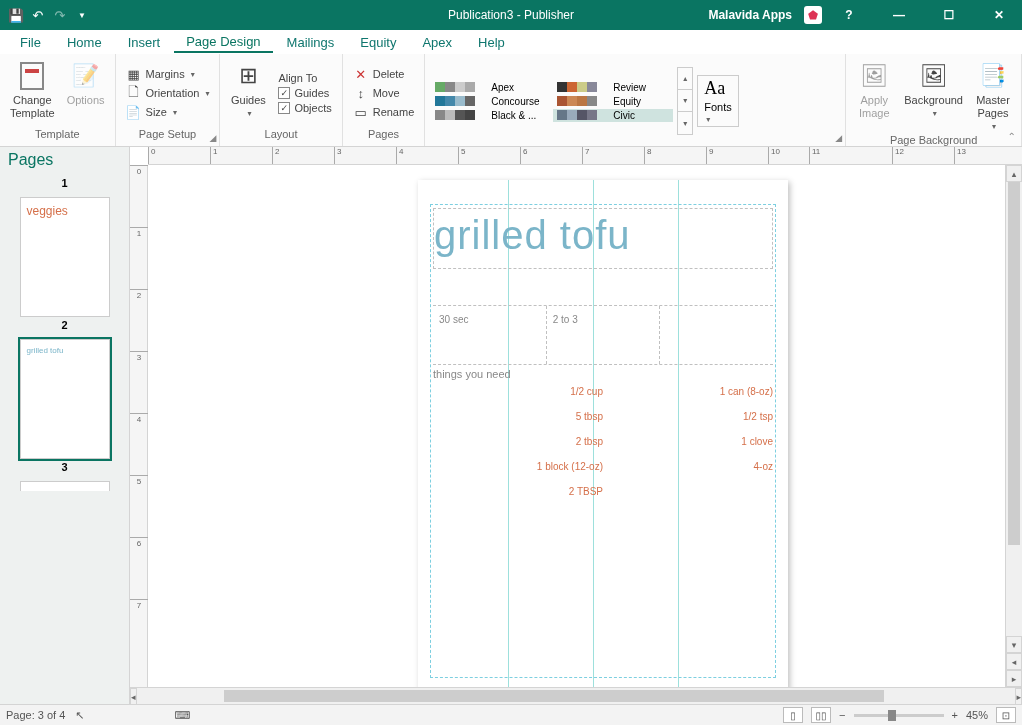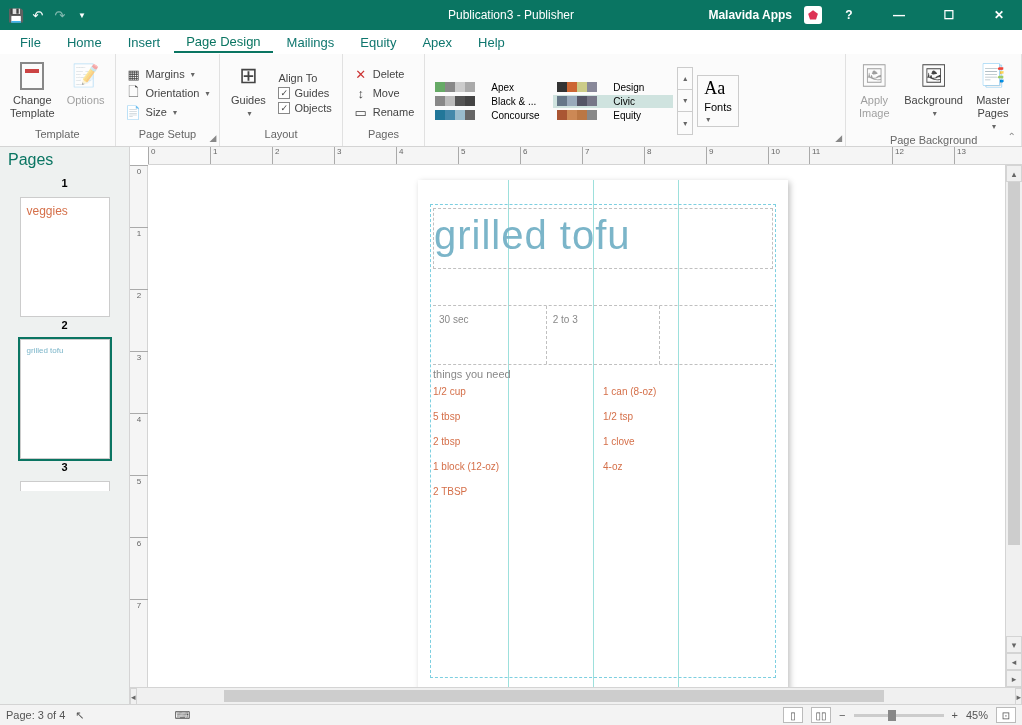--- a/index.html
+++ b/index.html
@@ -76,21 +76,21 @@
 .workspace { flex: 1; background: #fff; position: relative; overflow: hidden; }
 .page { position: absolute; left: 270px; top: 15px; width: 370px; height: 510px; background: #fff; box-shadow: 2px 2px 6px rgba(0,0,0,0.25); }
 .page-margin { position: absolute; left: 12px; right: 12px; top: 24px; bottom: 12px; border: 1px dashed #7dcfe0; }
 .guide-v { position: absolute; top: 0; bottom: 0; border-left: 1px solid #9de0dc; }
 .page-title { position: absolute; left: 15px; top: 28px; right: 15px; border: 1px dashed #c0c0c0; padding: 4px 0 10px; font-size: 40px; font-weight: 300; color: #7bb5c9; letter-spacing: 1px; }
 .info-row { position: absolute; left: 15px; right: 15px; top: 125px; height: 60px; border-top: 1px dashed #c0c0c0; border-bottom: 1px dashed #c0c0c0; display: flex; font-size: 10px; color: #888; }
 .info-cell { flex: 1; padding: 8px 6px; border-right: 1px dashed #c0c0c0; }
 .info-cell:last-child { border-right: none; }
 .things-label { position: absolute; left: 15px; top: 188px; font-size: 11px; color: #888; }
 .ingredients { position: absolute; left: 15px; top: 206px; right: 15px; display: flex; }
-.ing-col { flex: 1; display: flex; flex-direction: column; gap: 14px; font-size: 10px; color: #d5704a; }
+.ing-col { flex: 1; display: flex; flex-direction: column; gap: 14px; font-size: 10px; color: #d5704a; align-items: flex-end; }
 .vscroll { width: 17px; background: #f0f0f0; border-left: 1px solid #d4d4d4; display: flex; flex-direction: column; }
 .scroll-btn { height: 17px; display: flex; align-items: center; justify-content: center; font-size: 9px; color: #666; background: #f0f0f0; border: 1px solid #d4d4d4; }
 .scroll-track { flex: 1; background: #f0f0f0; position: relative; }
 .scroll-thumb-v { position: absolute; left: 2px; right: 2px; top: 0; height: 80%; background: #cdcdcd; }
 .hscroll-row { height: 17px; display: flex; }
 .hscroll { flex: 1; background: #f0f0f0; border-top: 1px solid #d4d4d4; display: flex; }
 .scroll-track-h { flex: 1; position: relative; }
 .scroll-thumb-h { position: absolute; top: 2px; bottom: 2px; left: 10%; width: 75%; background: #cdcdcd; }
 
 
@@ -233,61 +233,61 @@
               </div>
               <span>Apex</span>
             </div>
             <div class="scheme-item">
               <div class="swatch-row">
                 <div class="sw" style="background: rgb(51, 51, 51);"></div>
                 <div class="sw" style="background: rgb(204, 102, 51);"></div>
                 <div class="sw" style="background: rgb(204, 204, 136);"></div>
                 <div class="sw" style="background: rgb(136, 136, 153);"></div>
               </div>
-              <span>Design</span>
+              <span>Review</span>
+            </div>
+          </div>
+          <div style="display: flex; gap: 2px;">
+            <div class="scheme-item">
+              <div class="swatch-row">
+                <div class="sw" style="background: rgb(34, 119, 153);"></div>
+                <div class="sw" style="background: rgb(68, 136, 170);"></div>
+                <div class="sw" style="background: rgb(153, 187, 204);"></div>
+                <div class="sw" style="background: rgb(102, 102, 102);"></div>
+              </div>
+              <span>Concourse</span>
+            </div>
+            <div class="scheme-item">
+              <div class="swatch-row">
+                <div class="sw" style="background: rgb(170, 85, 51);"></div>
+                <div class="sw" style="background: rgb(204, 136, 85);"></div>
+                <div class="sw" style="background: rgb(187, 119, 68);"></div>
+                <div class="sw" style="background: rgb(136, 136, 136);"></div>
+              </div>
+              <span>Equity</span>
             </div>
           </div>
           <div style="display: flex; gap: 2px;">
             <div class="scheme-item">
               <div class="swatch-row">
                 <div class="sw" style="background: rgb(136, 136, 136);"></div>
                 <div class="sw" style="background: rgb(187, 187, 187);"></div>
                 <div class="sw" style="background: rgb(85, 85, 85);"></div>
                 <div class="sw" style="background: rgb(68, 68, 68);"></div>
               </div>
               <span>Black &amp; ...</span>
             </div>
             <div class="scheme-item sel">
               <div class="swatch-row">
                 <div class="sw" style="background: rgb(102, 119, 136);"></div>
                 <div class="sw" style="background: rgb(153, 170, 187);"></div>
                 <div class="sw" style="background: rgb(85, 85, 102);"></div>
                 <div class="sw" style="background: rgb(119, 119, 136);"></div>
               </div>
               <span>Civic</span>
-            </div>
-          </div>
-          <div style="display: flex; gap: 2px;">
-            <div class="scheme-item">
-              <div class="swatch-row">
-                <div class="sw" style="background: rgb(34, 119, 153);"></div>
-                <div class="sw" style="background: rgb(68, 136, 170);"></div>
-                <div class="sw" style="background: rgb(153, 187, 204);"></div>
-                <div class="sw" style="background: rgb(102, 102, 102);"></div>
-              </div>
-              <span>Concourse</span>
-            </div>
-            <div class="scheme-item">
-              <div class="swatch-row">
-                <div class="sw" style="background: rgb(170, 85, 51);"></div>
-                <div class="sw" style="background: rgb(204, 136, 85);"></div>
-                <div class="sw" style="background: rgb(187, 119, 68);"></div>
-                <div class="sw" style="background: rgb(136, 136, 136);"></div>
-              </div>
-              <span>Equity</span>
             </div>
           </div>
         </div>
       <div class="scheme-drop">
           <span>▴</span>
           <span>▾</span>
           <span>▾</span>
         </div>
       <div class="fonts-btn">
         <span class="fonts-icon">Aa</span>

